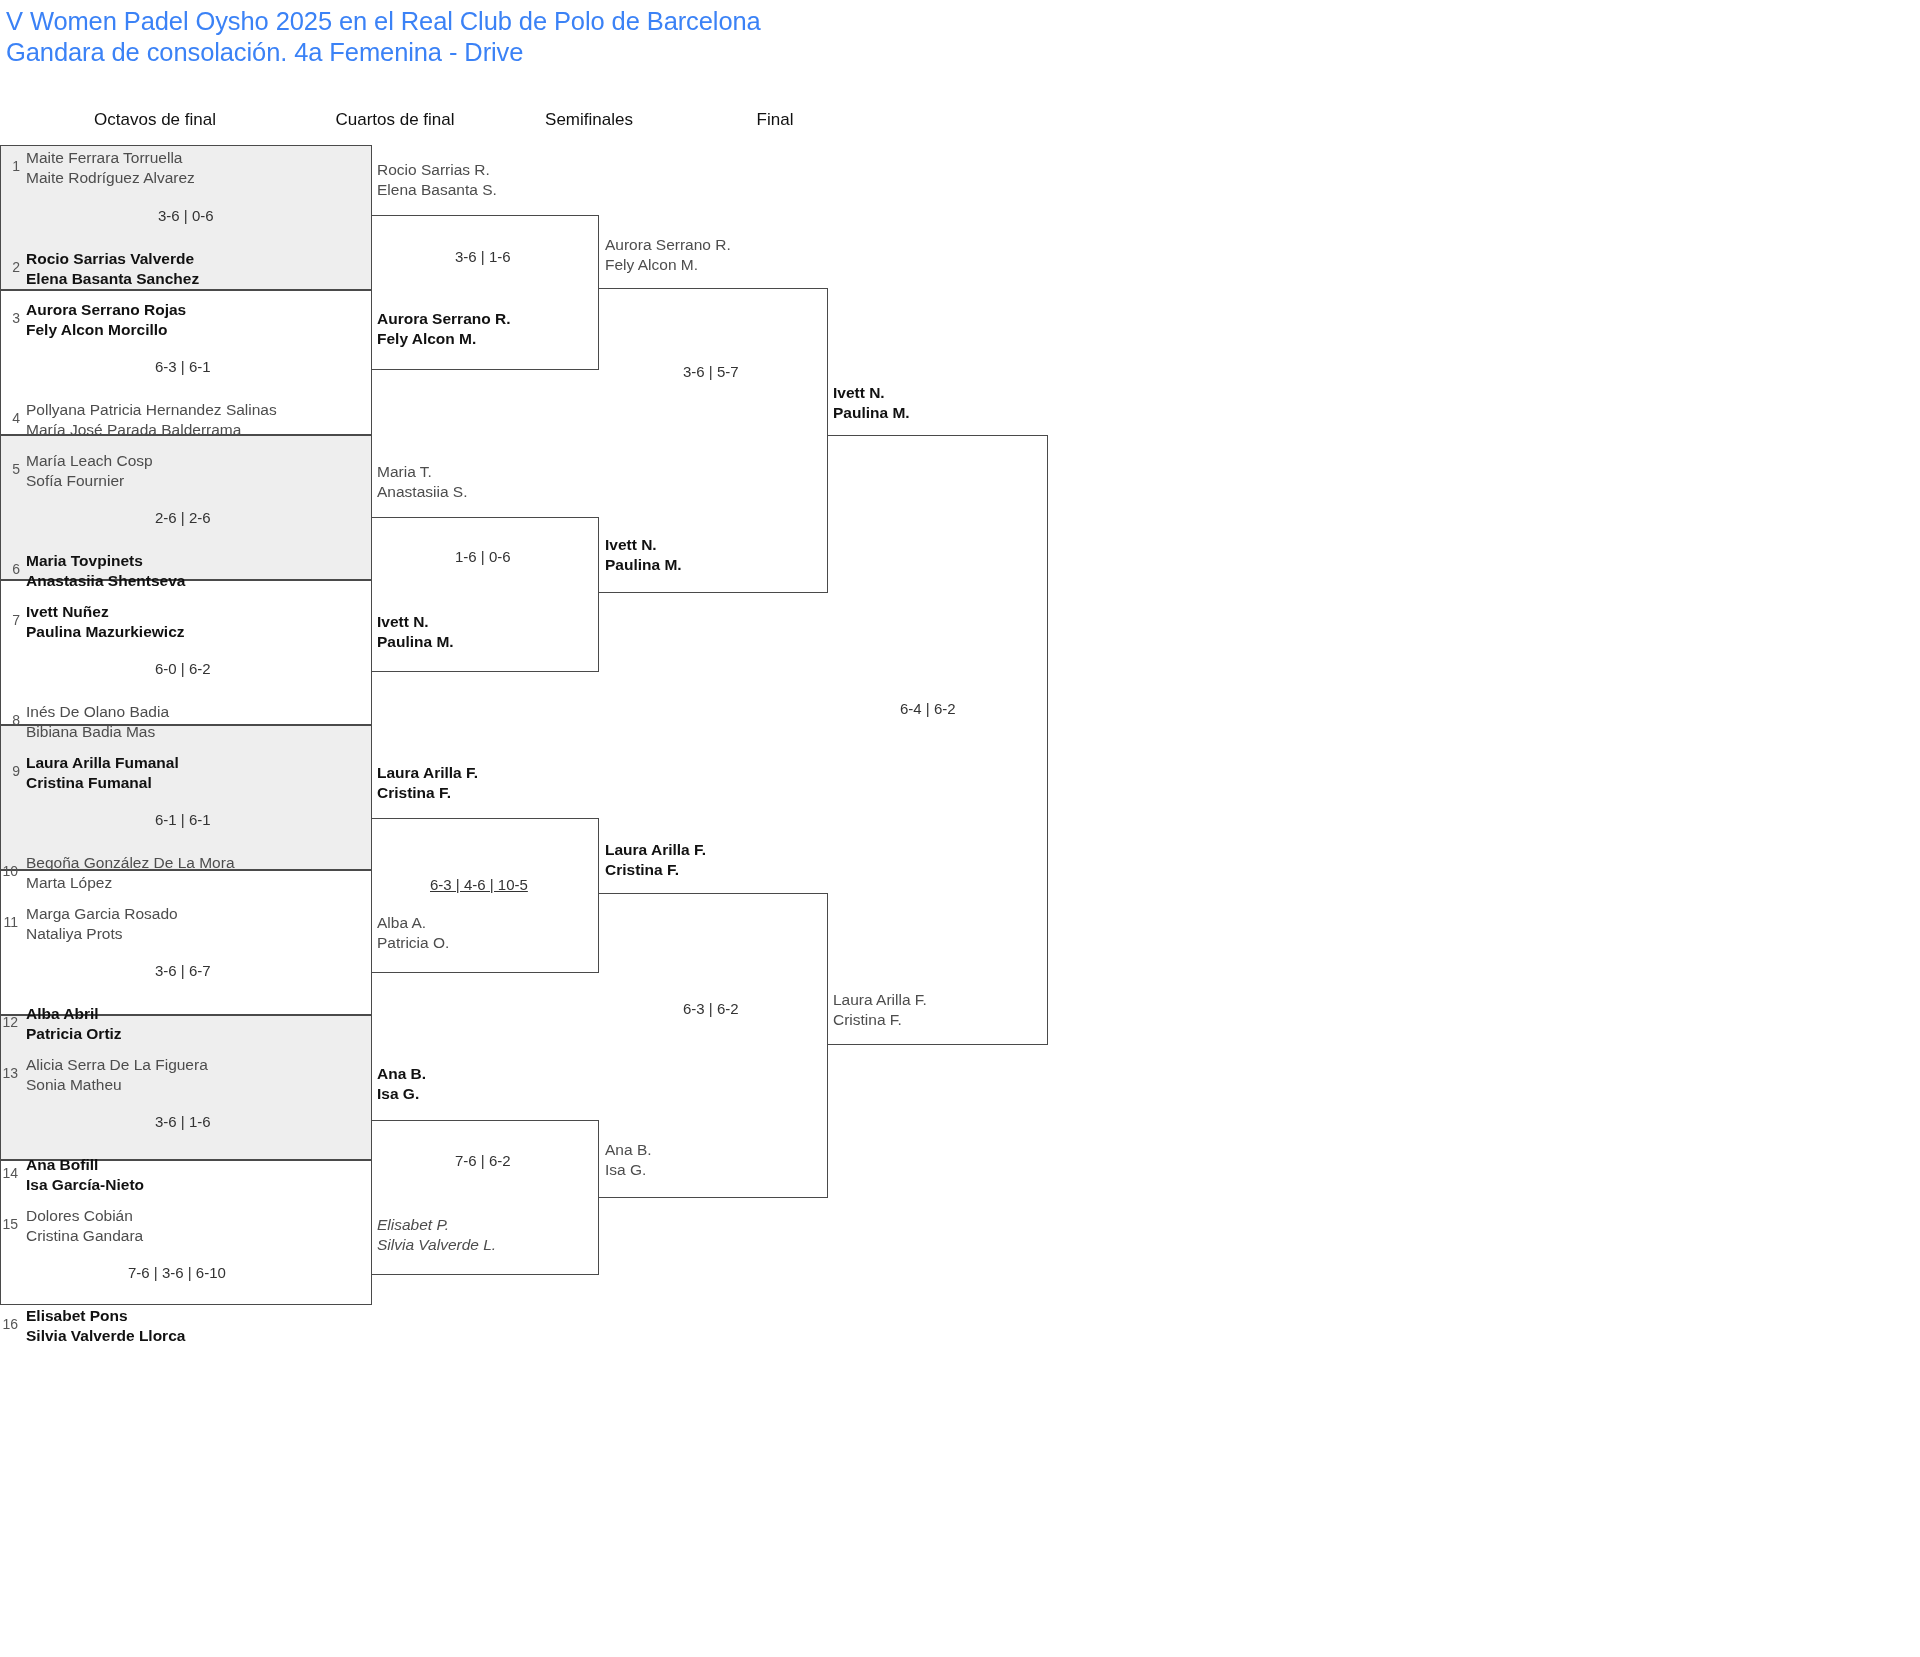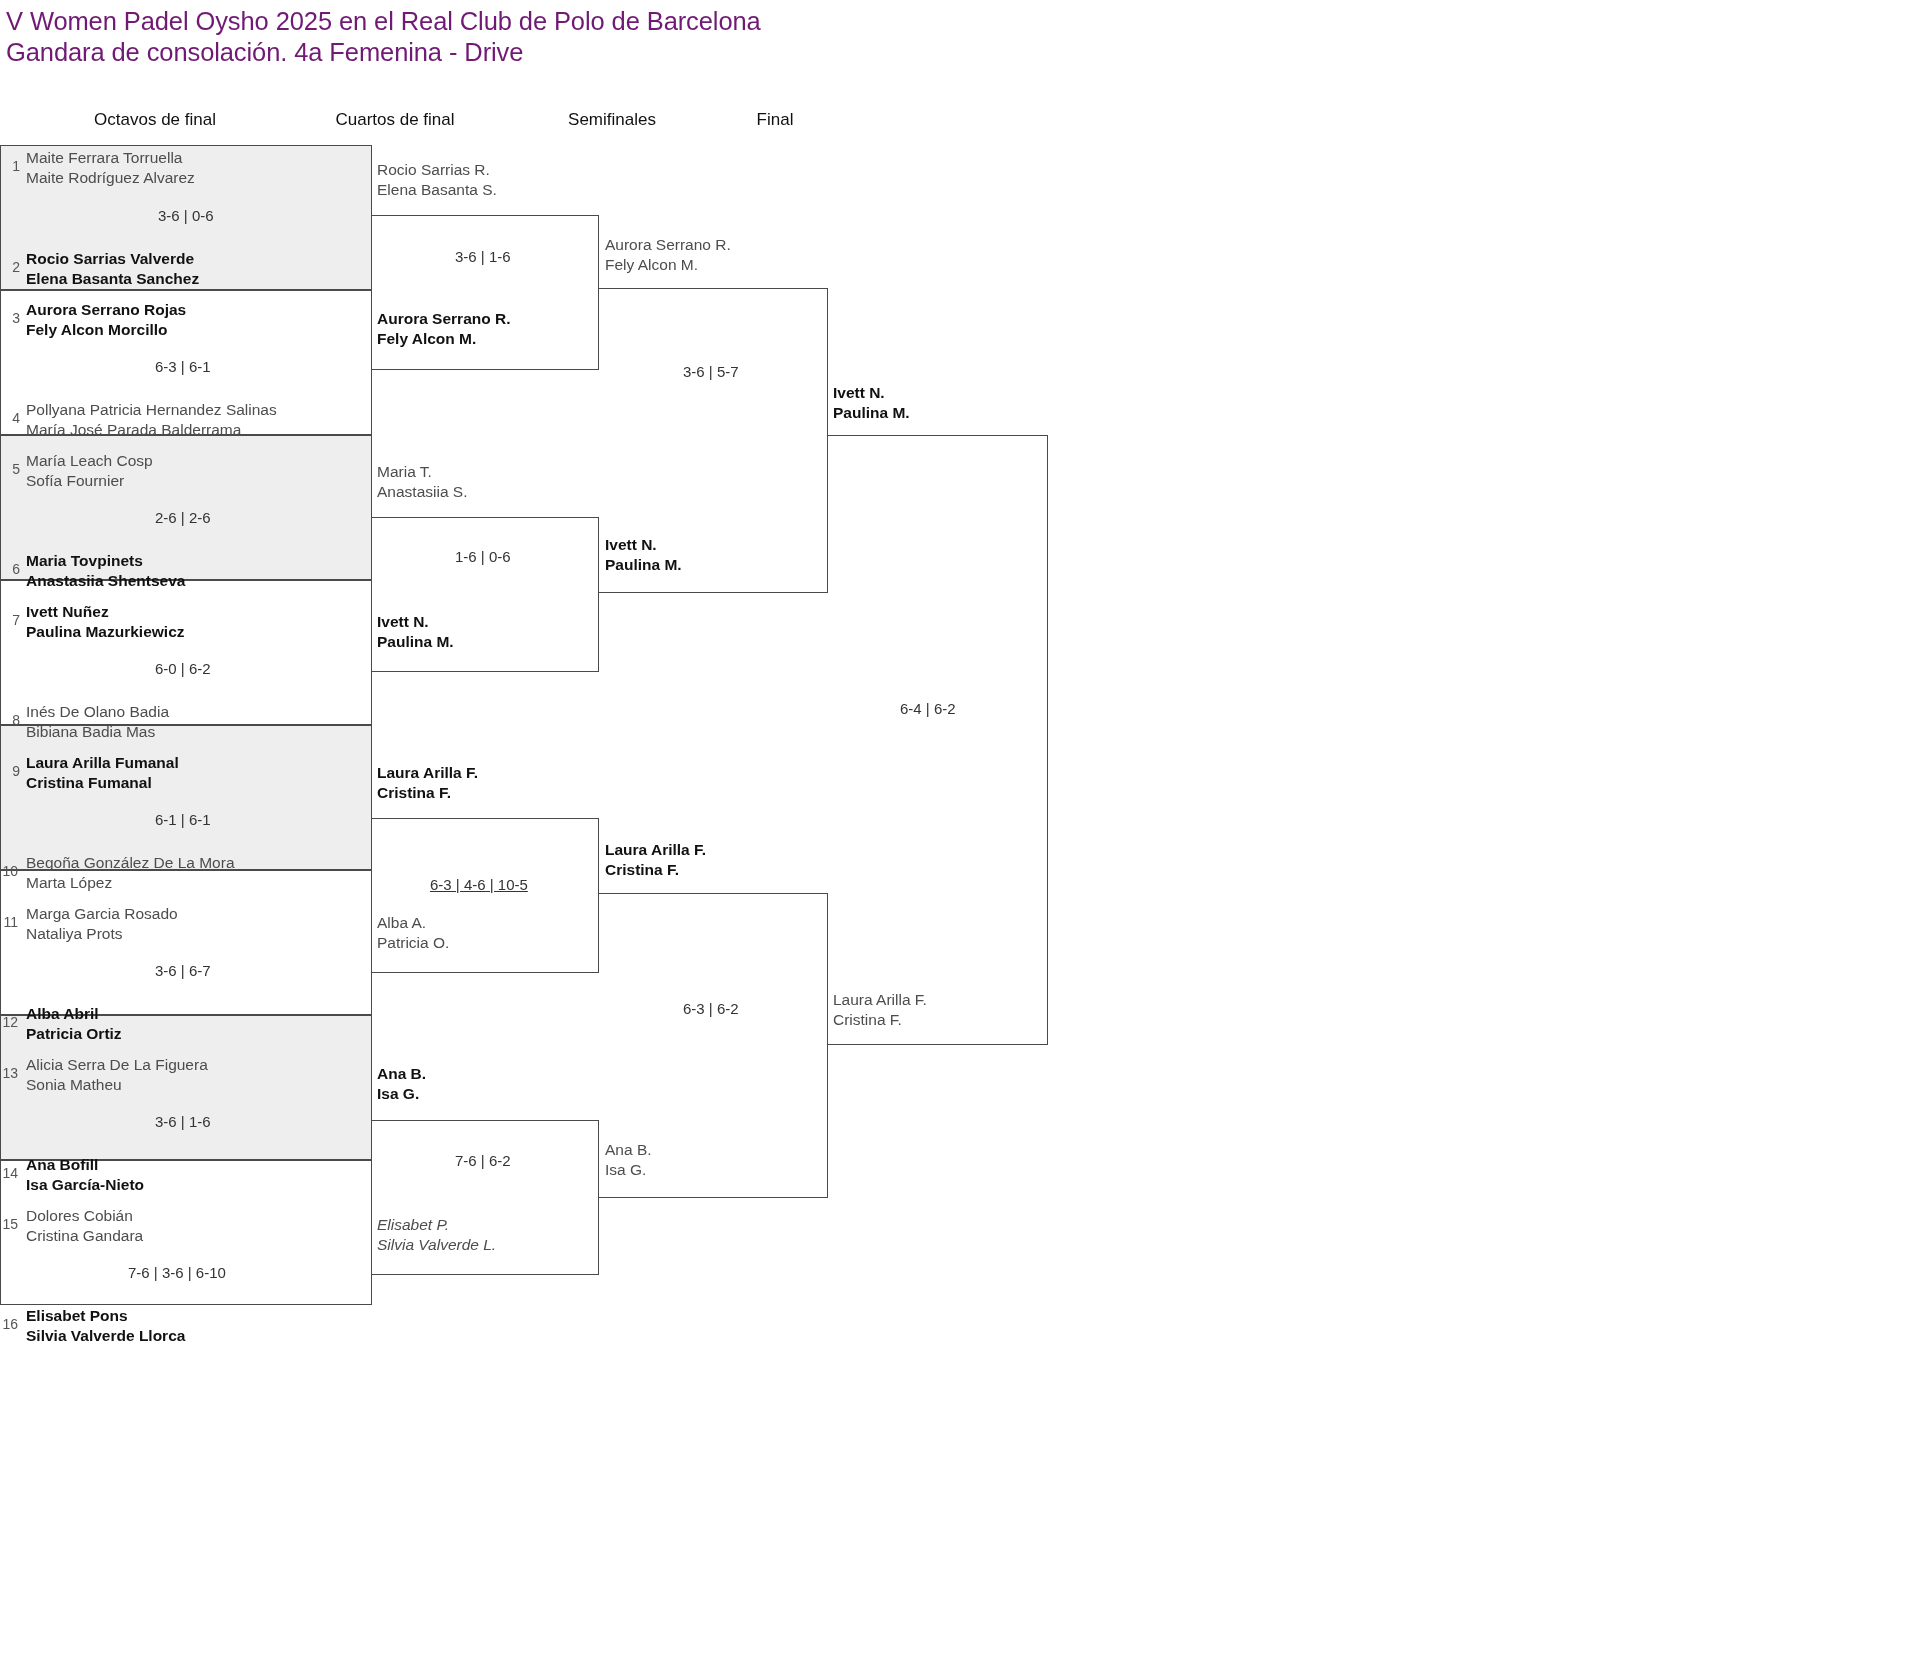--- a/index.html
+++ b/index.html
@@ -10,21 +10,21 @@
     color:#1a1a1a;
     position:relative;
     overflow:hidden;
   }
   
   #title-block{ position:absolute; left:6px; top:6px; }
   .title-line{
     font-size:25.5px;
     line-height:31px;
     font-weight:400;
-    color:#701a75;
+    color:#3b82f6;
     white-space:nowrap;
     letter-spacing:-0.1px;
   }
   
   .round-header{
     position:absolute;
     font-size:17px;
     font-weight:400;
     color:#111;
     white-space:nowrap;
@@ -71,21 +71,21 @@
 </head>
 <body>
 
 <div id="title-block">
   <div class="title-line">V Women Padel Oysho 2025 en el Real Club de Polo de Barcelona</div>
   <div class="title-line">Gandara de consolación. 4a Femenina - Drive</div>
 </div>
 
 <div class="round-header" style="left:90px;top:110px;width:130px;">Octavos de final</div>
 <div class="round-header" style="left:330px;top:110px;width:130px;">Cuartos de final</div>
-<div class="round-header" style="left:557px;top:110px;width:110px;">Semifinales</div>
+<div class="round-header" style="left:534px;top:110px;width:110px;">Semifinales</div>
 <div class="round-header" style="left:745px;top:110px;width:60px;">Final</div>
 
 <div class="box shade" style="left:0px;top:145px;width:372px;height:145px;"></div>
 <div class="box plain" style="left:0px;top:290px;width:372px;height:145px;"></div>
 <div class="box shade" style="left:0px;top:435px;width:372px;height:145px;"></div>
 <div class="box plain" style="left:0px;top:580px;width:372px;height:145px;"></div>
 <div class="box shade" style="left:0px;top:725px;width:372px;height:145px;"></div>
 <div class="box plain" style="left:0px;top:870px;width:372px;height:145px;"></div>
 <div class="box shade" style="left:0px;top:1015px;width:372px;height:145px;"></div>
 <div class="box plain" style="left:0px;top:1160px;width:372px;height:145px;"></div>

